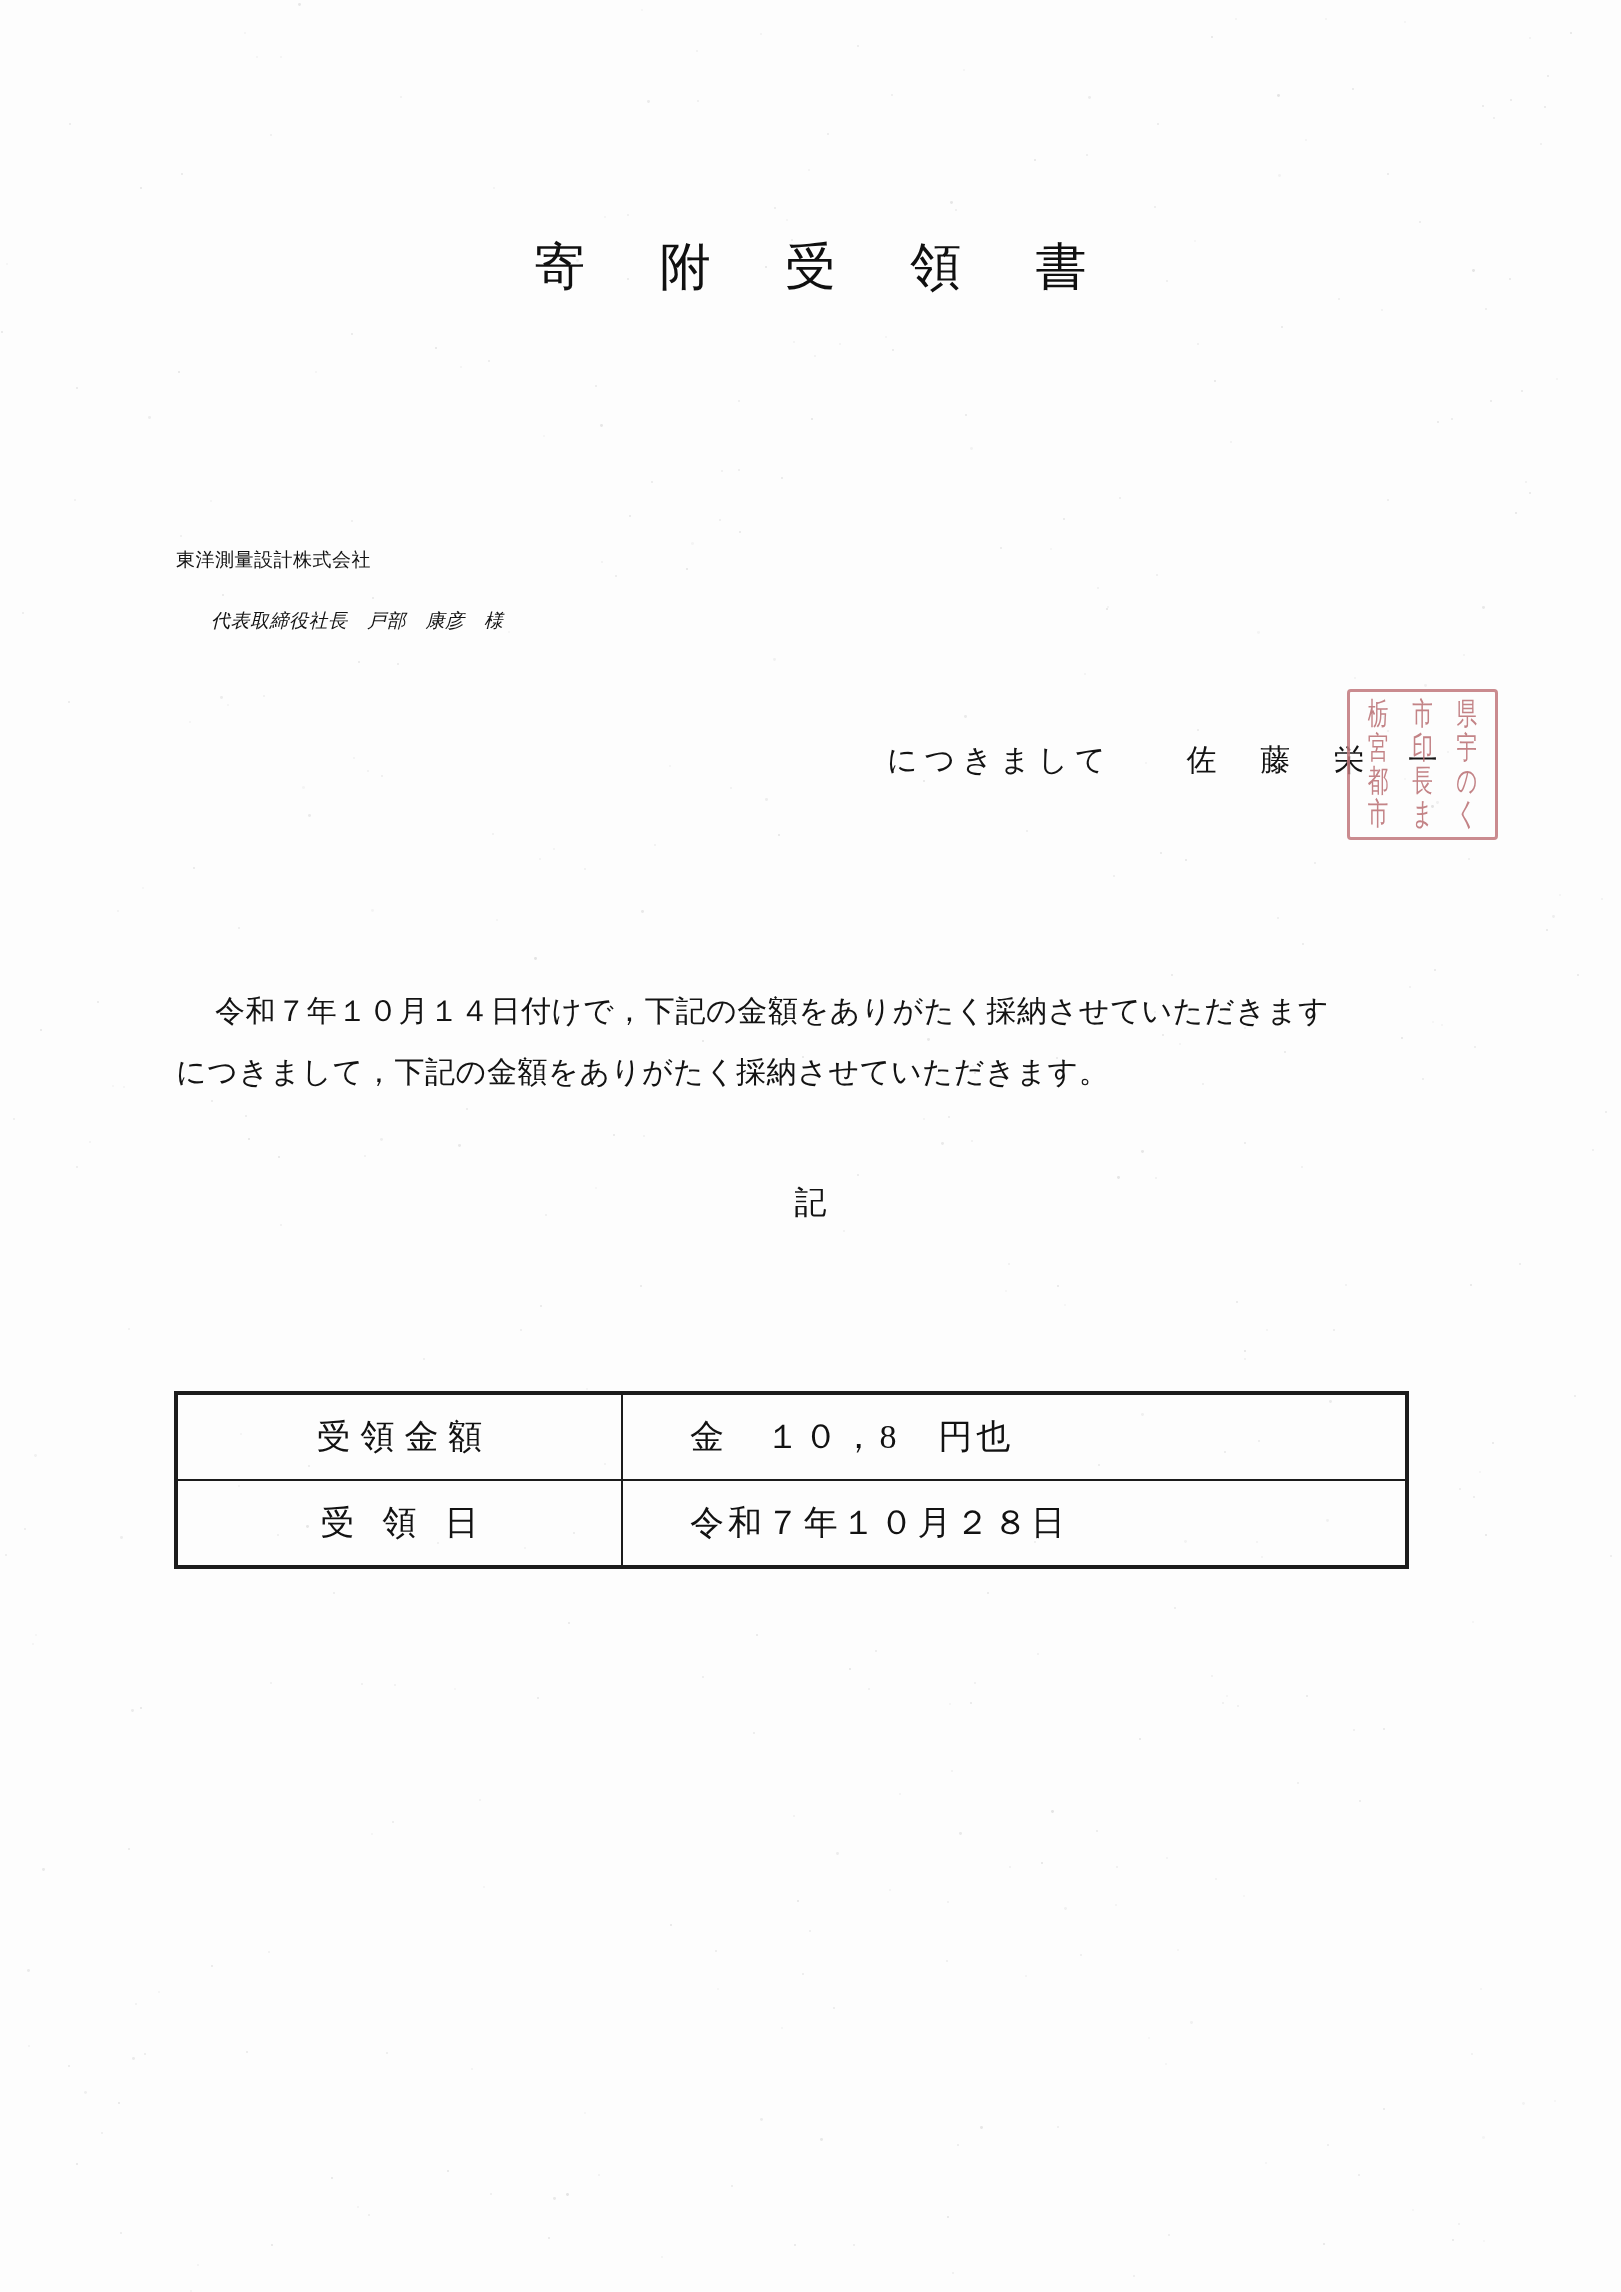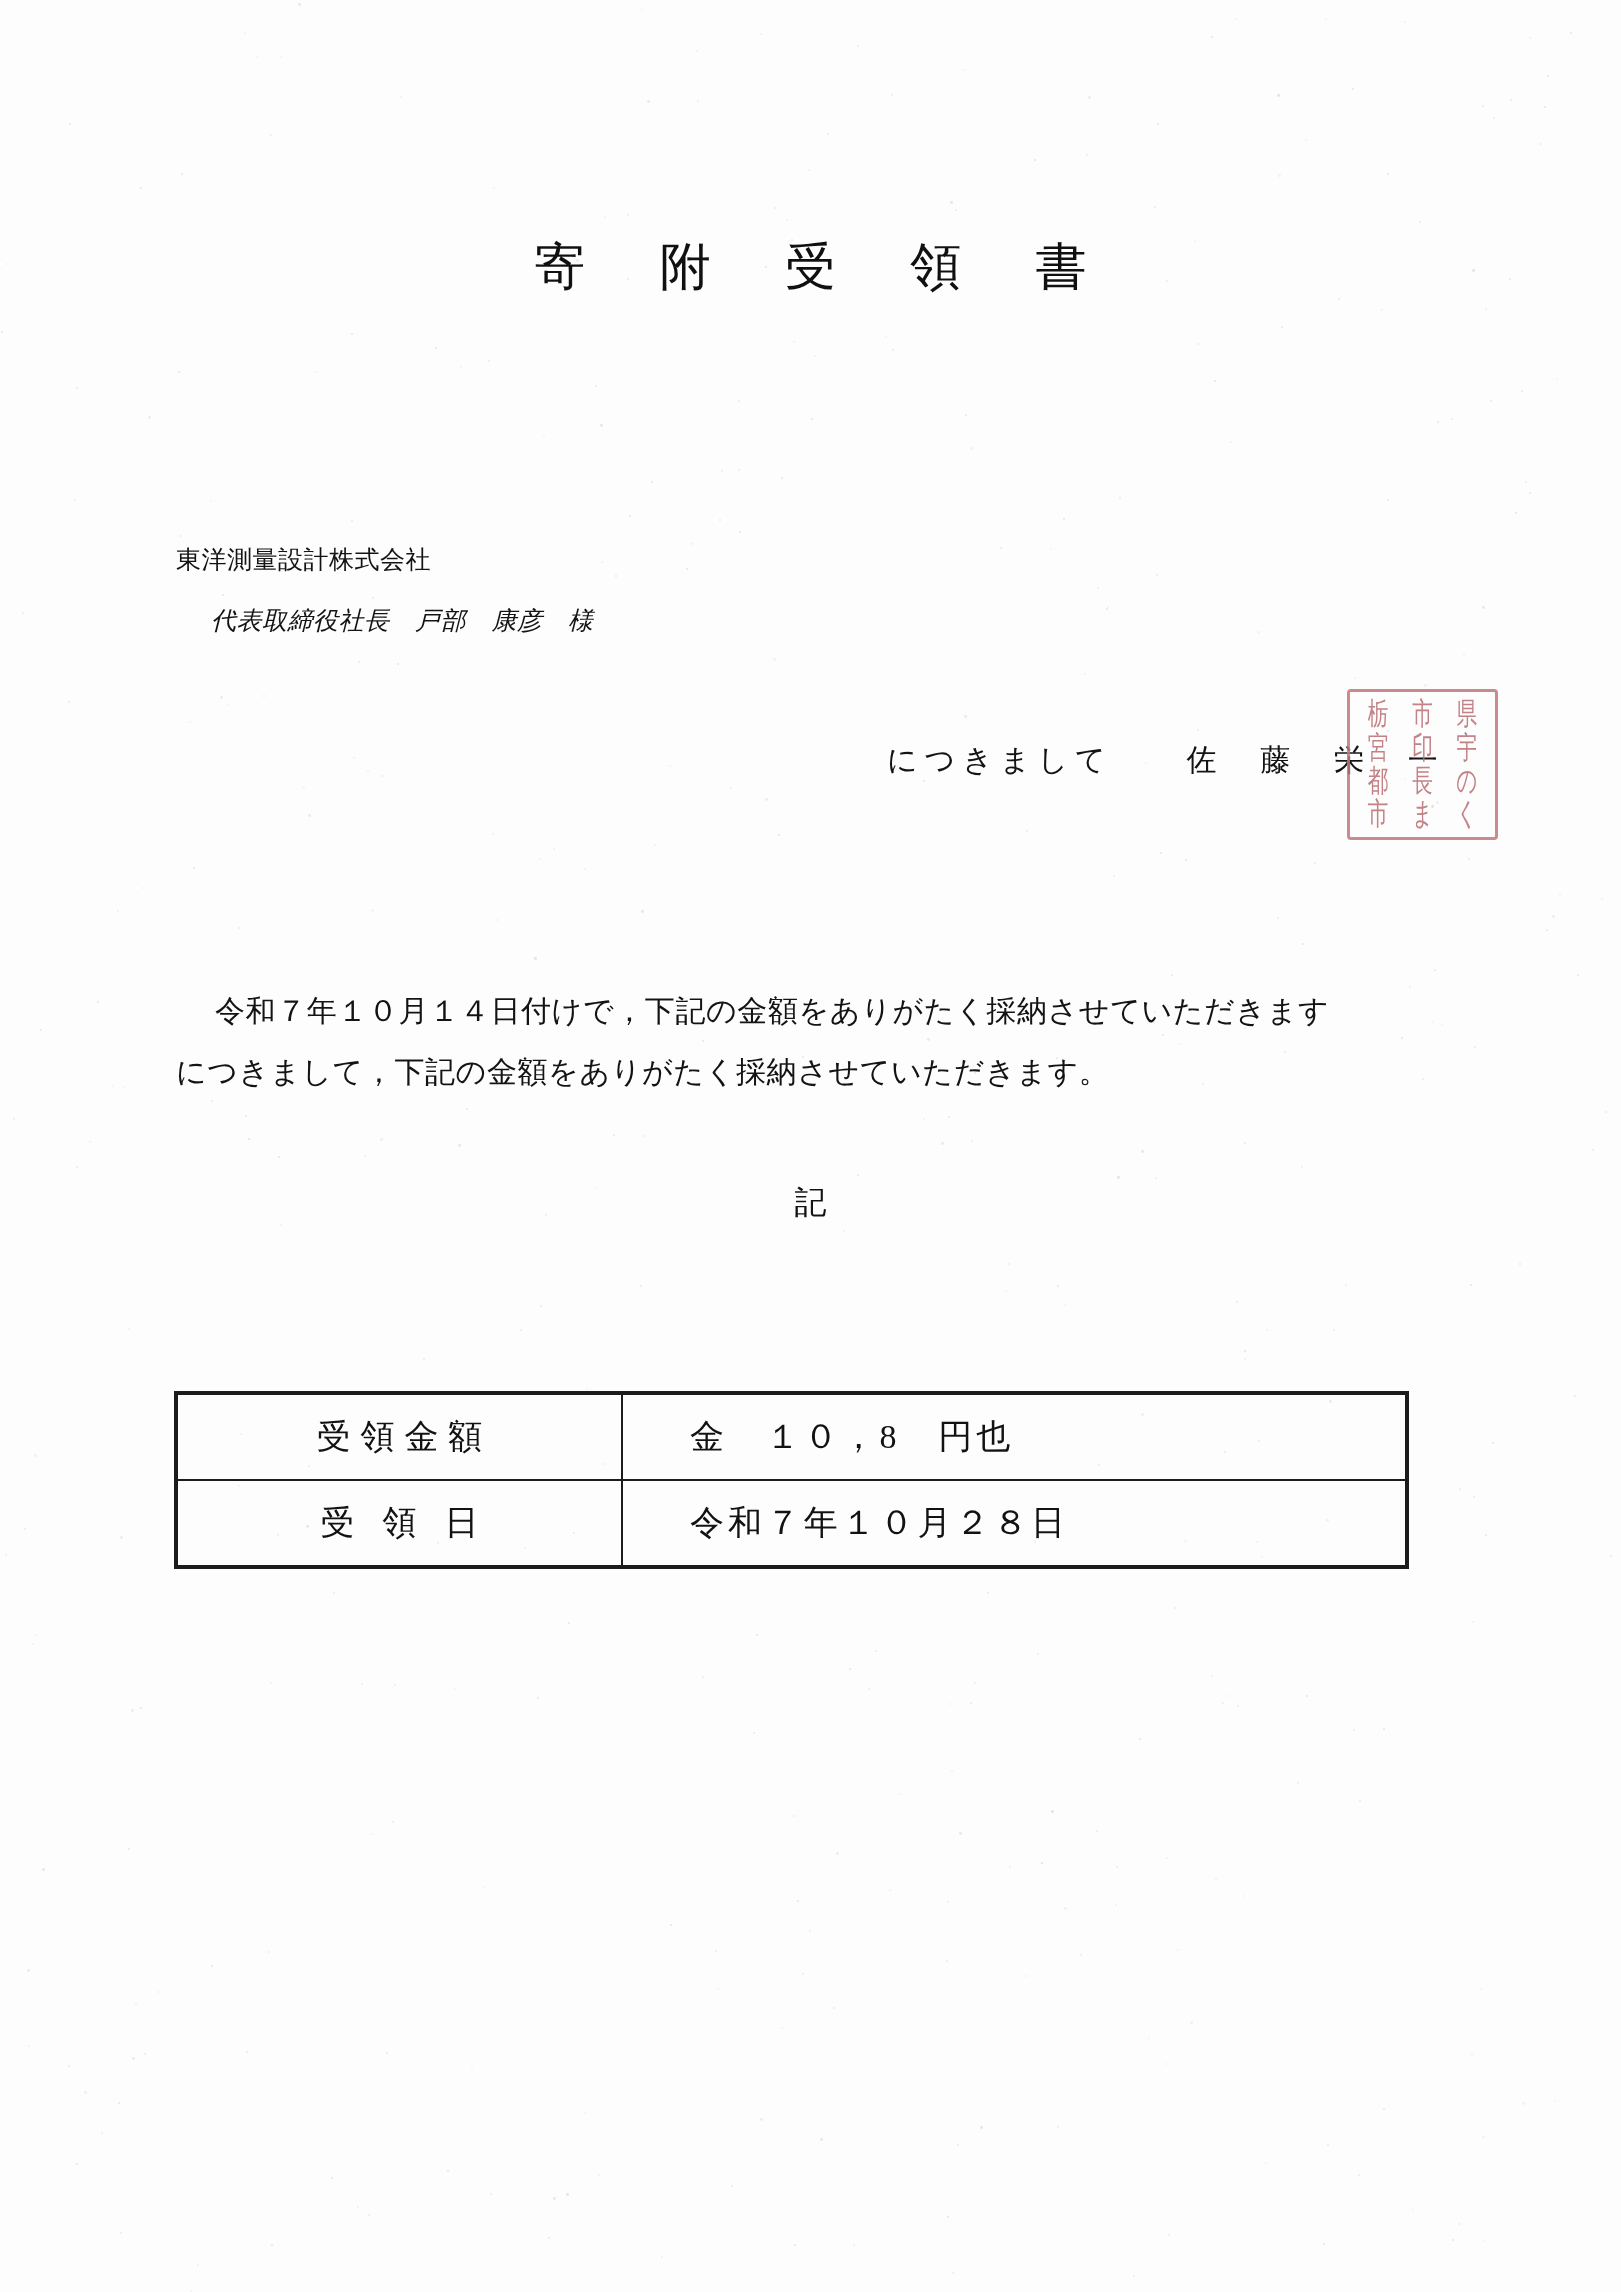--- a/index.html
+++ b/index.html
@@ -69,21 +69,21 @@
     line-height: 55px;
     letter-spacing: 1px;
     color: #131313;
   }
 
   
   .addressee {
     position: absolute;
     left: 176px;
     top: 529px;
-    font-size: 25px;
+    font-size: 19px;
     line-height: 61px;
     letter-spacing: 0.5px;
     color: #131313;
   }
   .addressee .line2 {
     padding-left: 35px;
     font-style: italic;
   }
 
   

